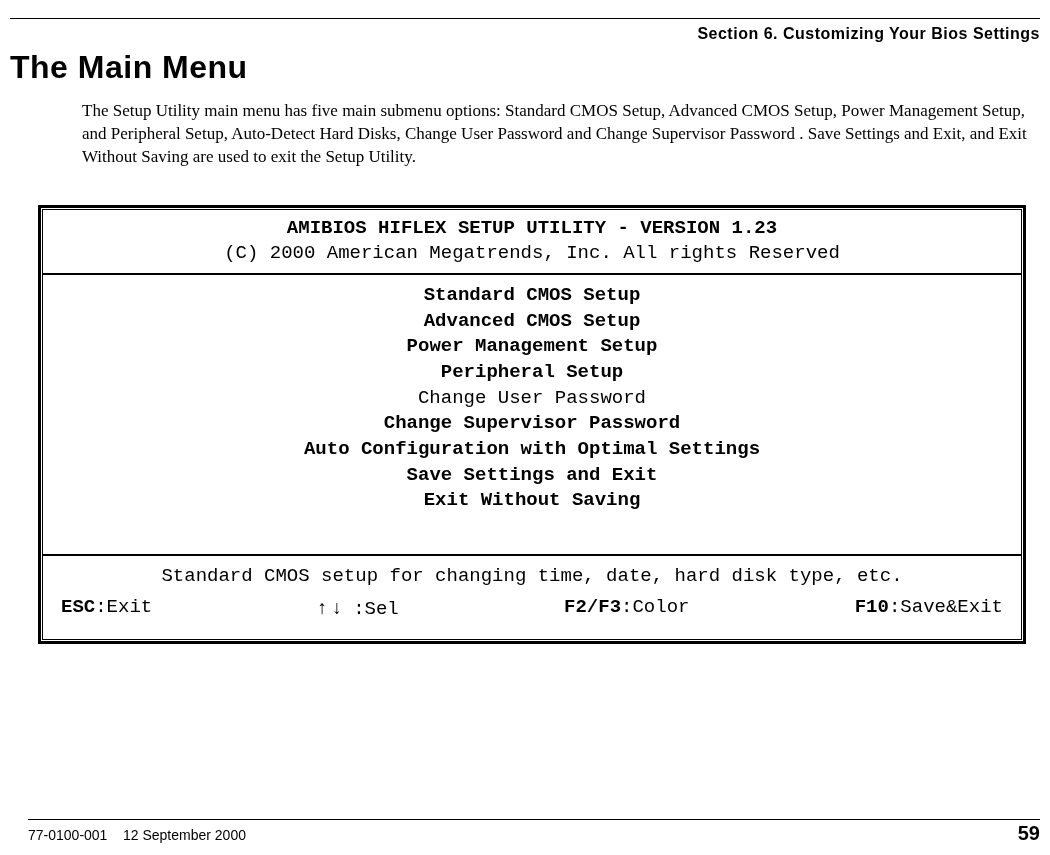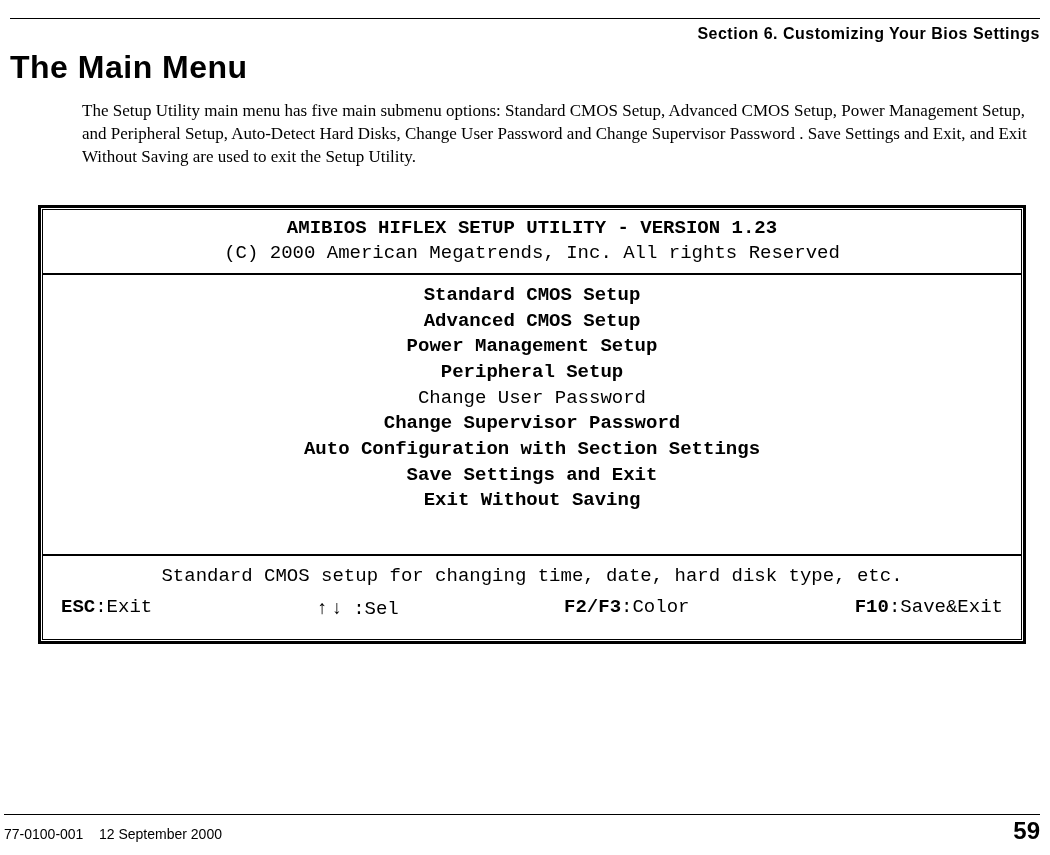--- a/index.html
+++ b/index.html
@@ -91,39 +91,39 @@
   }
   .bios-keys {
     display: flex;
     justify-content: space-between;
     margin-top: 2px;
   }
   .bios-keys .k b { font-weight: bold; }
   .bottom-area {
     position: absolute;
     bottom: 10px;
-    left: 4px;
+    left: 28px;
     right: 10px;
     text-align: center;
   }
   .bottom-rule {
     border-top: 1.5px solid #000;
     margin-bottom: 2px;
   }
   .footer-line {
     display: flex;
     justify-content: space-between;
     align-items: baseline;
     font-family: Arial, Helvetica, sans-serif;
   }
   .footer-left {
     font-size: 14px;
   }
   .footer-right {
-    font-size: 24px;
+    font-size: 20px;
     font-weight: bold;
   }
   .arrows {
     font-family: Arial, "Courier New", monospace;
   }
 </style>
 </head>
 <body>
 
 <div class="page">
@@ -142,21 +142,21 @@
         <div class="bios-copyright">(C) 2000 American Megatrends, Inc. All rights Reserved</div>
       </div>
 
       <div class="bios-menu">
         <span class="item bold">Standard CMOS Setup</span>
         <span class="item bold">Advanced CMOS Setup</span>
         <span class="item bold">Power Management Setup</span>
         <span class="item bold">Peripheral Setup</span>
         <span class="item">Change User Password</span>
         <span class="item bold">Change Supervisor Password</span>
-        <span class="item bold">Auto Configuration with Section Settings</span>
+        <span class="item bold">Auto Configuration with Optimal Settings</span>
         <span class="item bold">Save Settings and Exit</span>
         <span class="item bold">Exit Without Saving</span>
       </div>
 
       <div class="bios-footer">
         <div class="bios-help">Standard CMOS setup for changing time, date, hard disk type, etc.</div>
         <div class="bios-keys">
           <span class="k"><b>ESC</b><span>:Exit</span></span>
           <span class="k"><span class="arrows">↑ ↓</span><span> :Sel</span></span>
           <span class="k"><b>F2/F3</b><span>:Color</span></span>

